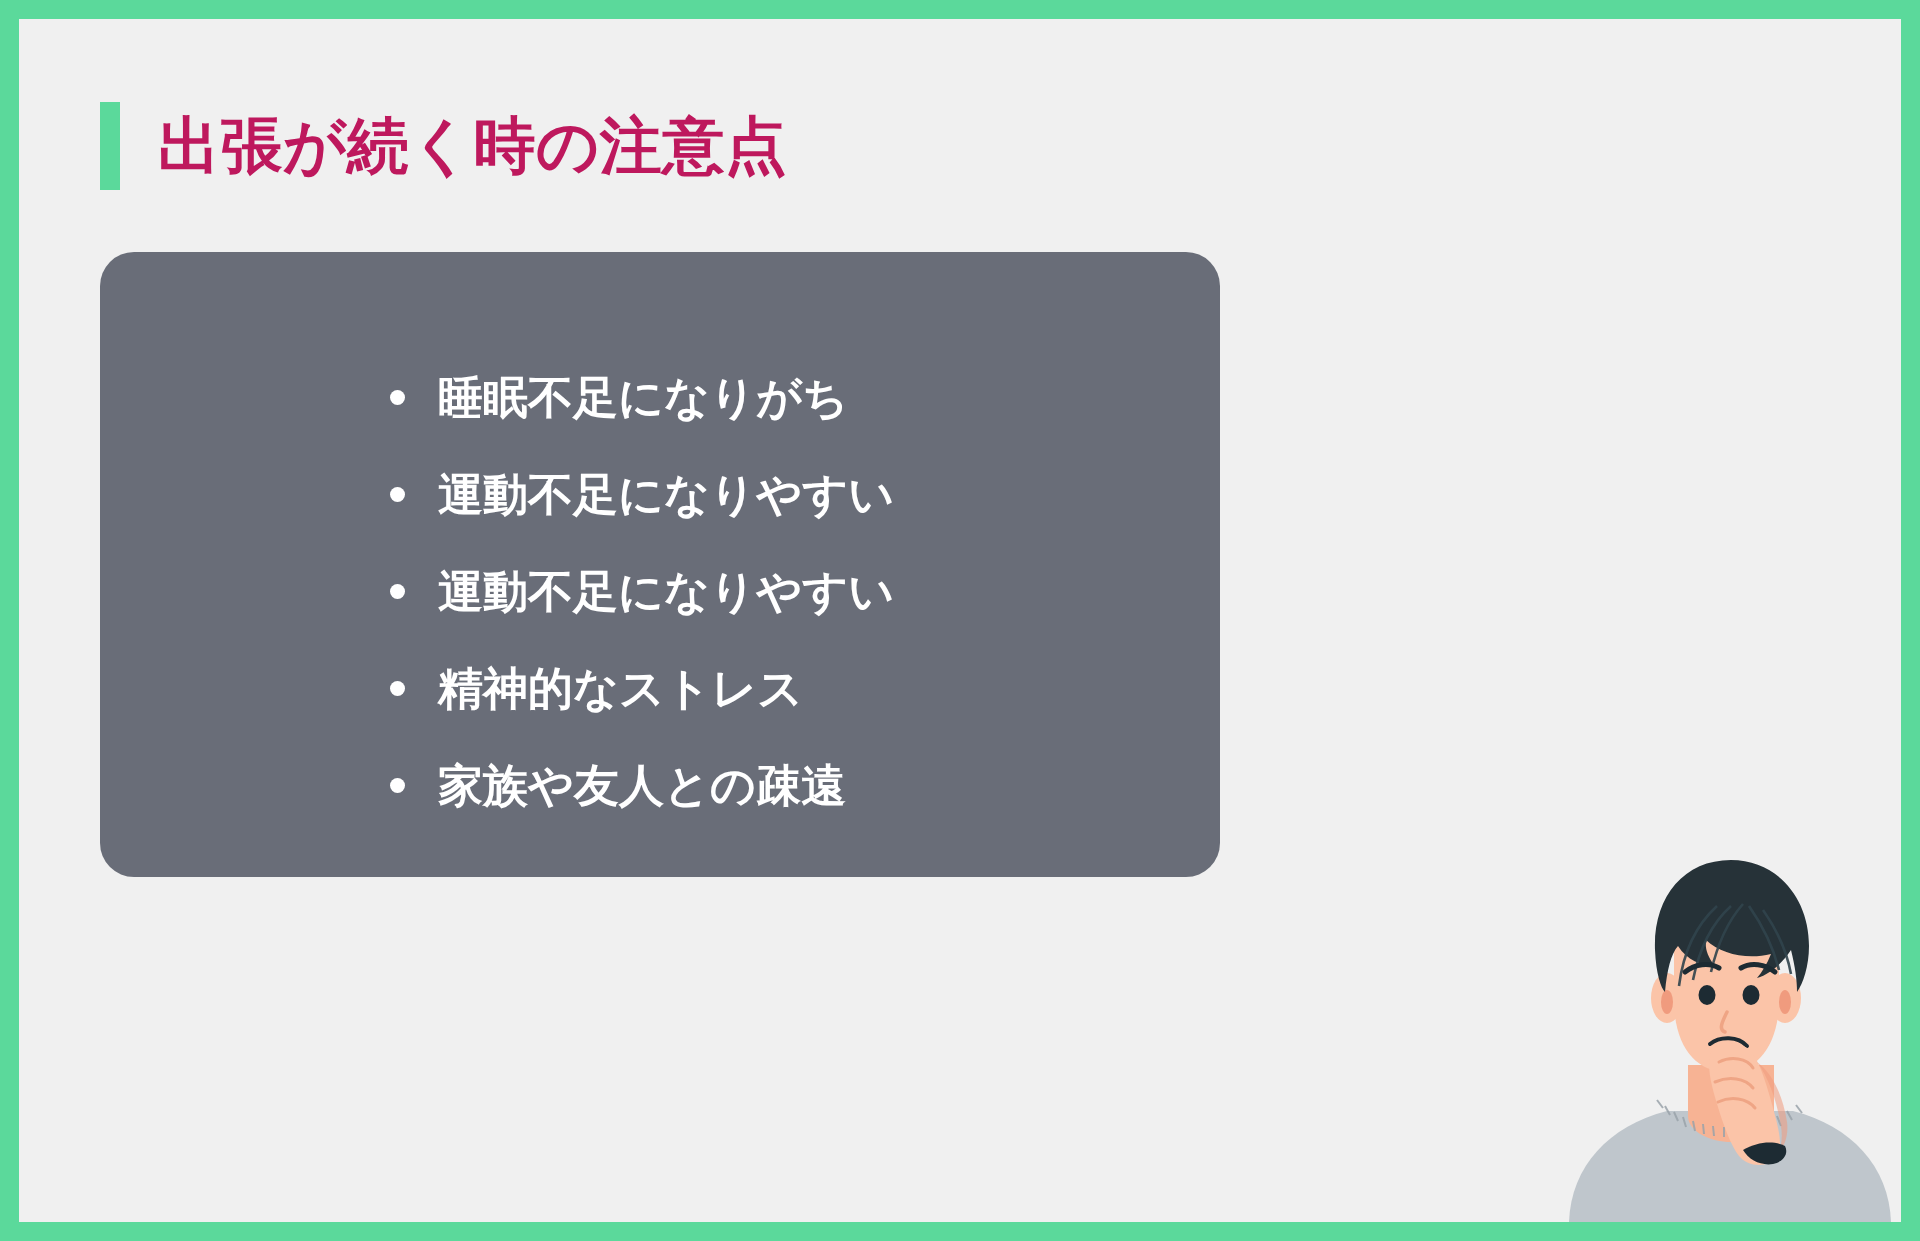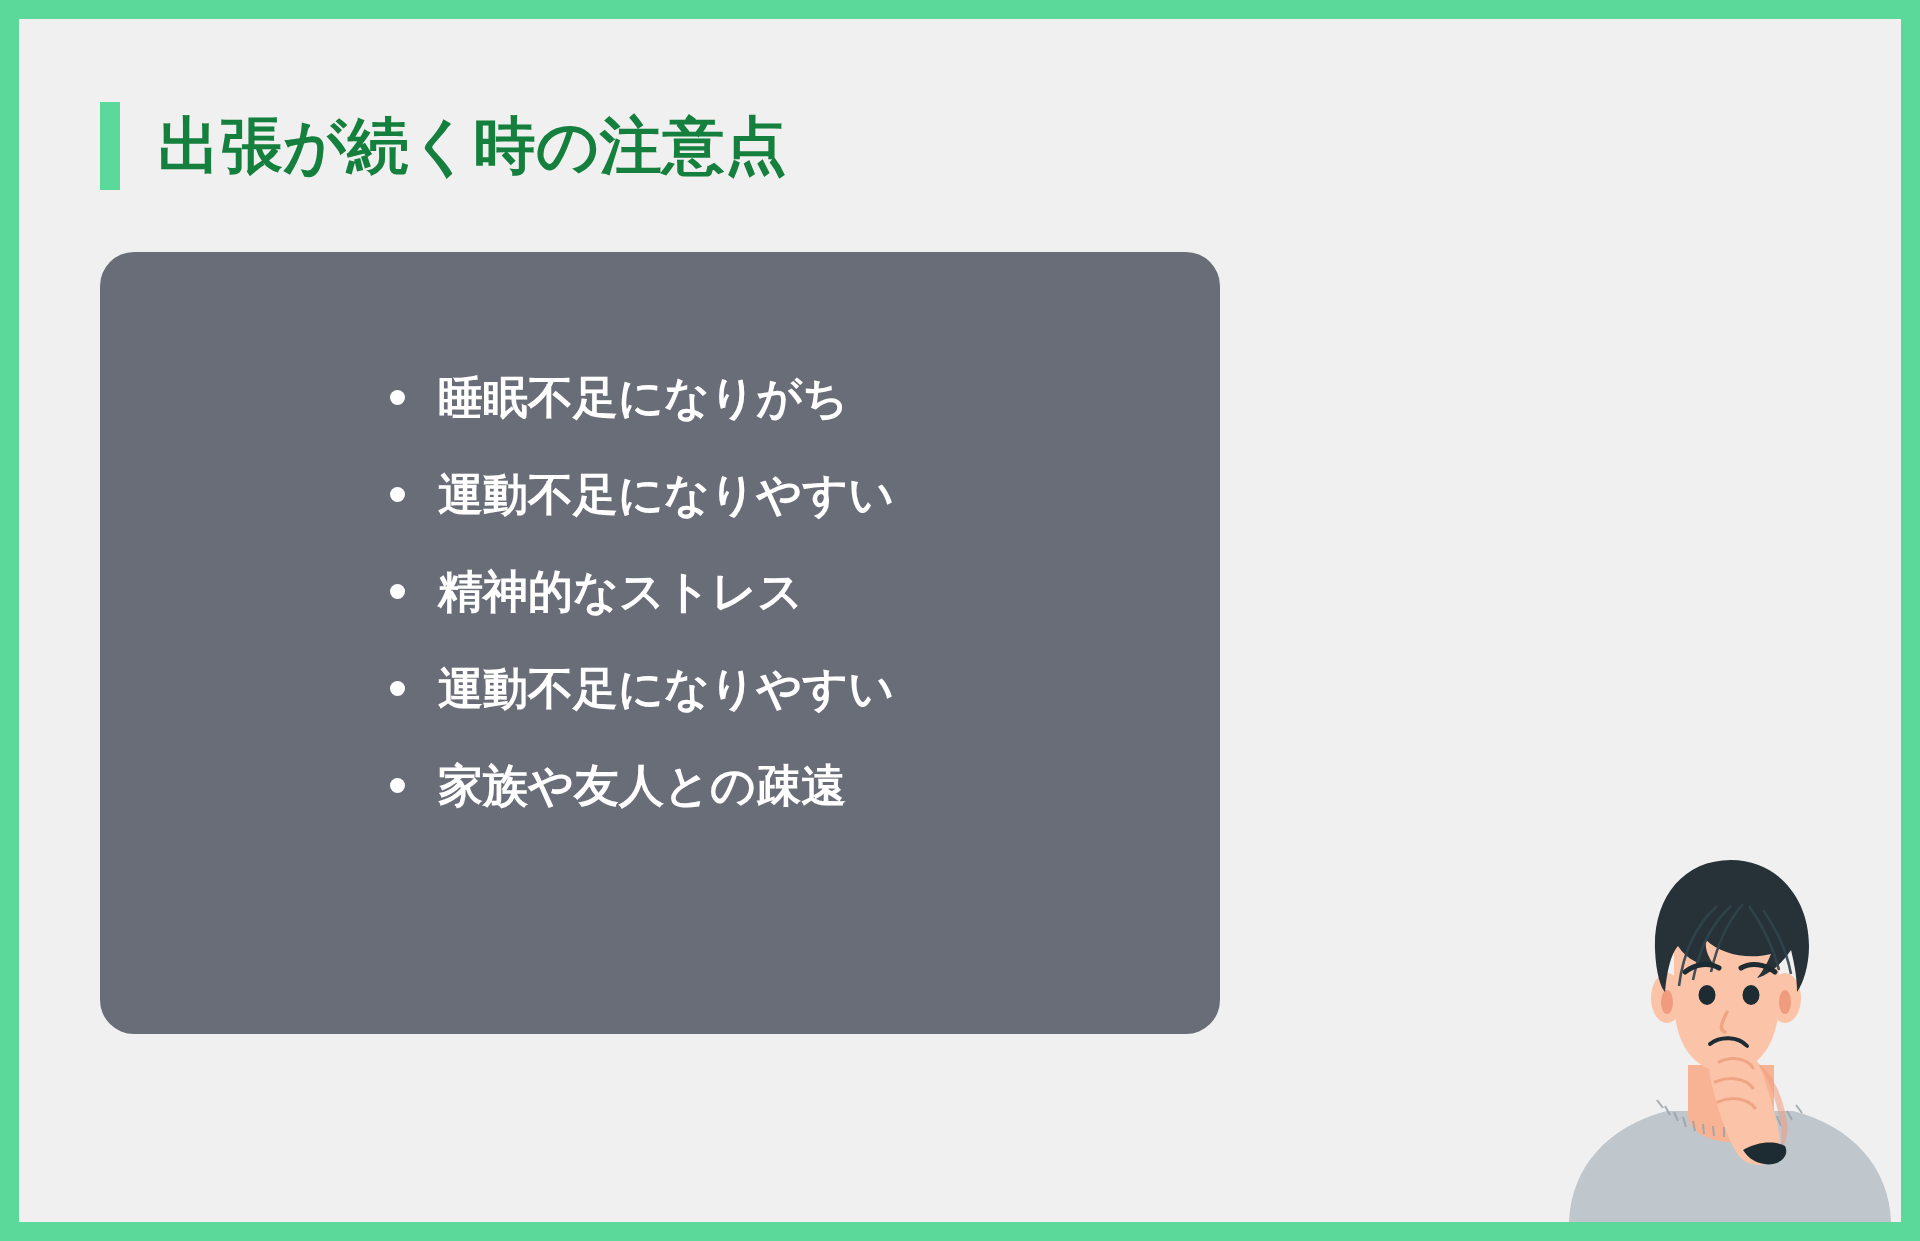--- a/index.html
+++ b/index.html
@@ -38,33 +38,33 @@
   .title-accent {
     width: 20px;
     height: 88px;
     background: #5BD99B;
     flex: 0 0 auto;
   }
   .title-text {
     margin-left: 38px;
     font-size: 62px;
     font-weight: 700;
-    color: #15803d;
+    color: #be185d;
     letter-spacing: 0.5px;
     line-height: 1;
     white-space: nowrap;
   }
 
   
   .card {
     position: absolute;
     left: 81px;
     top: 233px;
     width: 1120px;
-    height: 782px;
+    height: 625px;
     background: #696D78;
     border-radius: 34px;
   }
   .bullet-list {
     position: absolute;
     left: 0;
     right: 0;
     top: 97px;
     margin: 0;
     padding: 0;
@@ -121,25 +121,25 @@
         <li class="bullet-item">
           <span class="bullet-dot"></span>
           <span class="bullet-label">睡眠不足になりがち</span>
         </li>
         <li class="bullet-item">
           <span class="bullet-dot"></span>
           <span class="bullet-label">運動不足になりやすい</span>
         </li>
         <li class="bullet-item">
           <span class="bullet-dot"></span>
+          <span class="bullet-label">運動不足になりやすい</span>
+        </li>
+        <li class="bullet-item">
+          <span class="bullet-dot"></span>
           <span class="bullet-label">精神的なストレス</span>
-        </li>
-        <li class="bullet-item">
-          <span class="bullet-dot"></span>
-          <span class="bullet-label">運動不足になりやすい</span>
         </li>
         <li class="bullet-item">
           <span class="bullet-dot"></span>
           <span class="bullet-label">家族や友人との疎遠</span>
         </li>
       </ul>
     </div>
 
     <div class="illustration">
       <svg viewBox="0 0 340 372" xmlns="http://www.w3.org/2000/svg">

